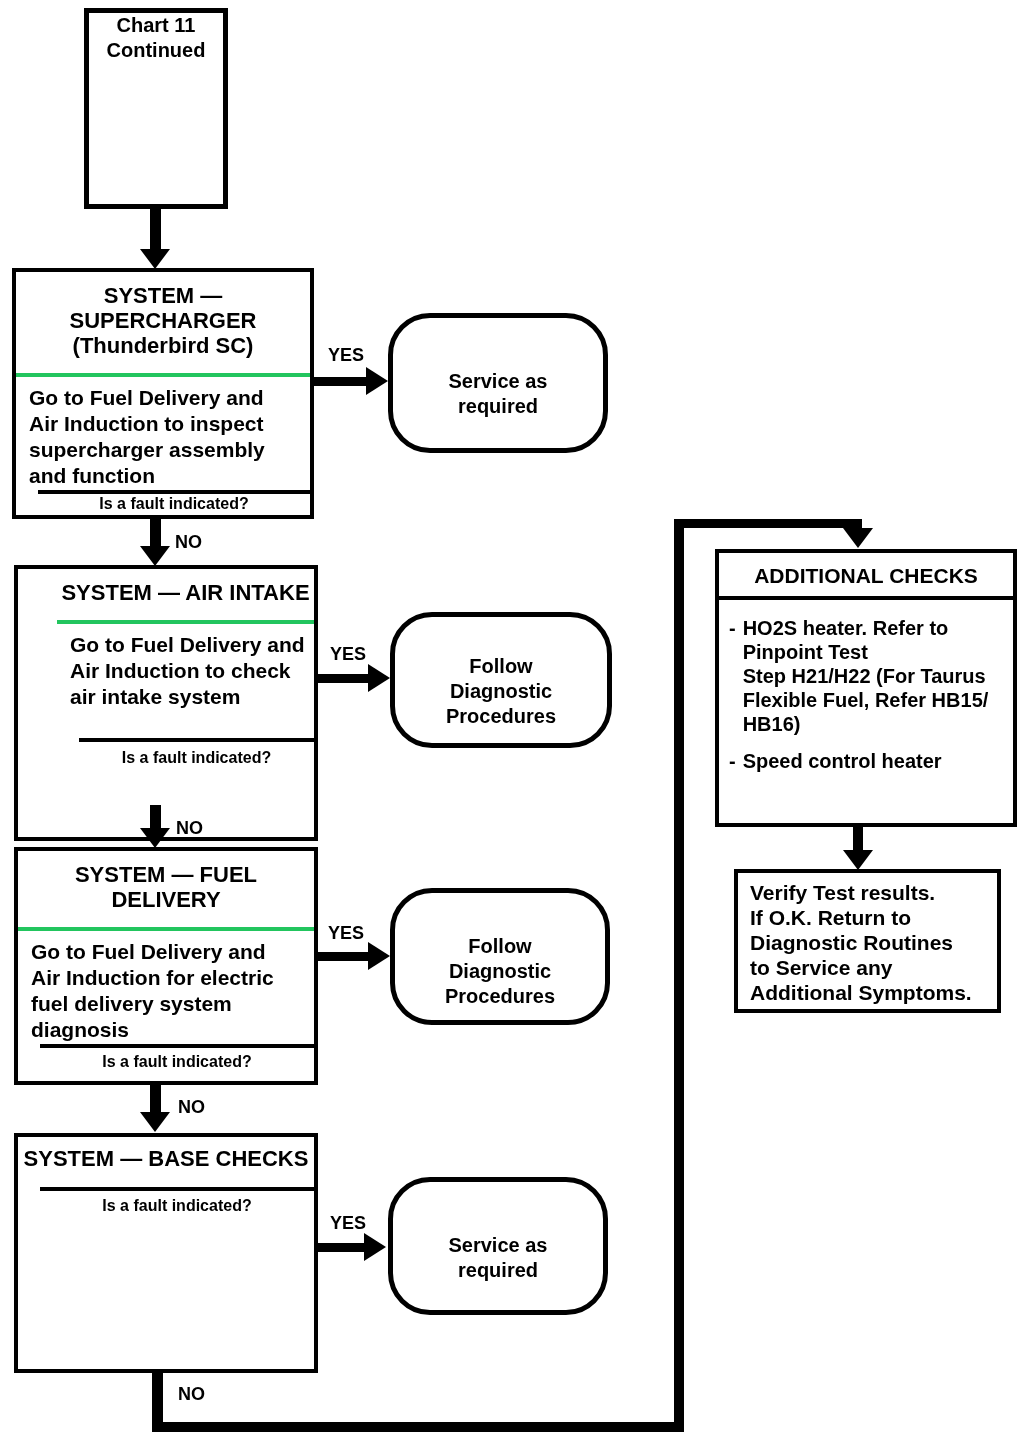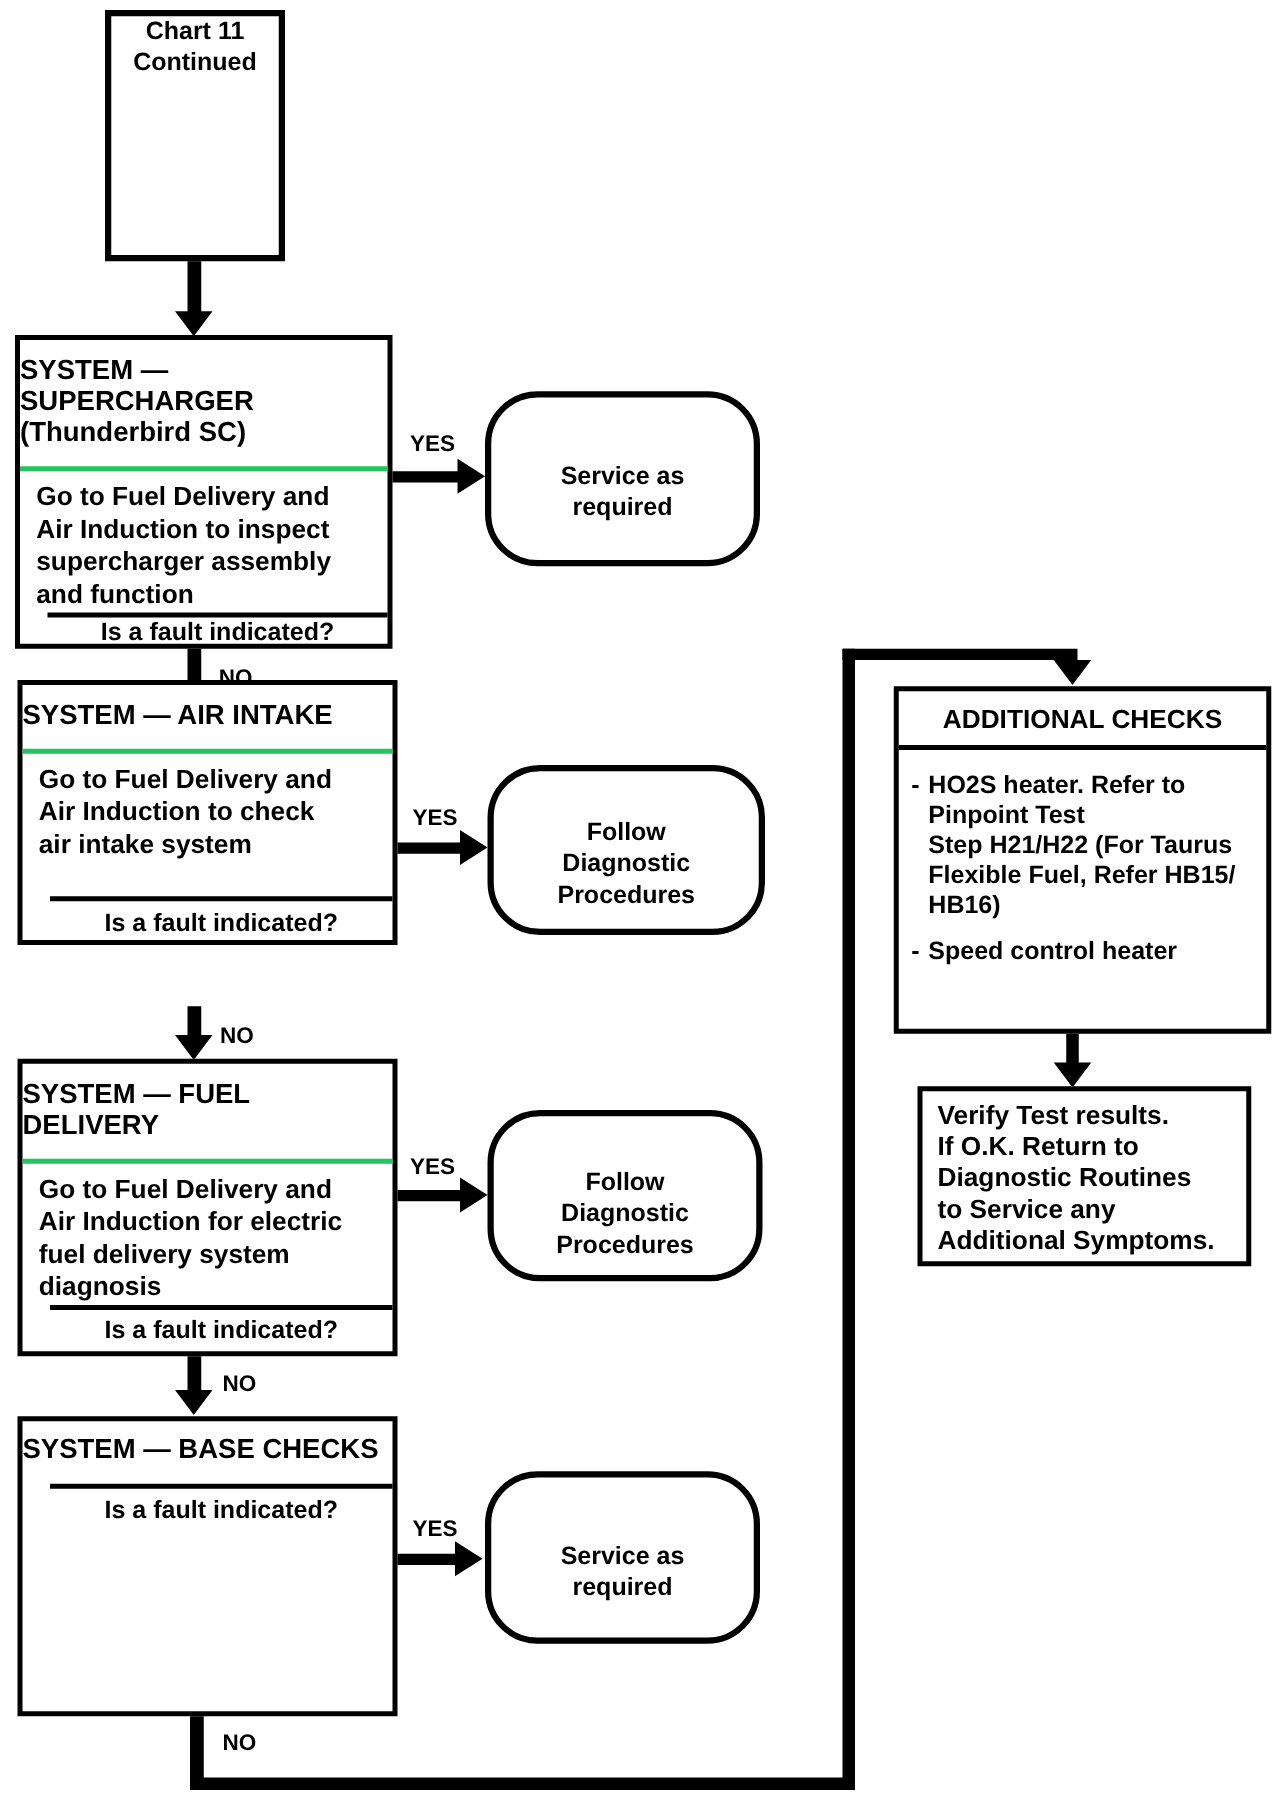--- a/index.html
+++ b/index.html
@@ -16,24 +16,24 @@
               border-top:14px solid transparent; border-bottom:14px solid transparent;
               border-left:22px solid #000; }
 
   .pre { white-space:pre-line; }
 
   
   .title-box { position:absolute; border:5px solid #000; background:#fff;
                display:flex; align-items:flex-start; justify-content:center;
                text-align:center; font-size:20px; line-height:25px; }
   .node { position:absolute; border:4px solid #000; background:#fff; display:grid; }
-  .sect-header { font-size:22px; line-height:25px; white-space:pre-line; }
+  .sect-header { font-size:22px; line-height:25px; text-align:center; white-space:pre-line; }
   .sect-body   { border-top:4px solid #22c55e; font-size:21px; line-height:26px;
                  padding:8px 4px 0 13px; white-space:pre-line; }
-  .sect-question { border-top:4px solid #000; font-size:20px; text-align:center;margin-left:22px; }
+  .sect-question { border-top:4px solid #000; font-size:16px; text-align:center;margin-left:22px; }
 
   .outcome { position:absolute; border:5px solid #000; border-radius:42px; background:#fff;
              text-align:center; font-size:20px; line-height:25px; white-space:pre-line; }
 
   .label { position:absolute; font-size:18px; }
 
   .ac-box { position:absolute; border:4px solid #000; background:#fff; }
   .ac-header { height:47px; border-bottom:4px solid #000; text-align:center;
                font-size:21px; padding-top:11px; }
   .ac-body { padding:16px 4px 0 10px; font-size:20px; line-height:24px; }
@@ -74,21 +74,21 @@
 
   <div class="outcome" style="left:388px; top:313px; width:220px; height:140px; padding-top:26px;">
     <div class="pre">Service as
 required</div>
   </div>
 
   <div class="vline" style="left:150px; top:519px; width:11px; height:30px;"></div>
   <div class="ah-down" style="left:140px; top:546px;"></div>
   <div class="label" style="left:175px; top:532px;">NO</div>
 
-  <div class="node" style="left:14px; top:544px; width:304px; height:212px; grid-template-rows:51px 118px 1fr;">
+  <div class="node" style="left:14px; top:565px; width:304px; height:276px; grid-template-rows:51px 118px 1fr;padding-left:39px;">
     <div class="sect-header" style="padding-top:11px;">SYSTEM — AIR INTAKE</div>
     <div class="sect-body">Go to Fuel Delivery and
 Air Induction to check
 air intake system</div>
     <div class="sect-question" style="padding-top:7px;">Is a fault indicated?</div>
   </div>
 
   <div class="label" style="left:330px; top:644px;">YES</div>
   <div class="hline" style="left:318px; top:674px; width:50px; height:9px;"></div>
   <div class="ah-right" style="left:368px; top:664px;"></div>

